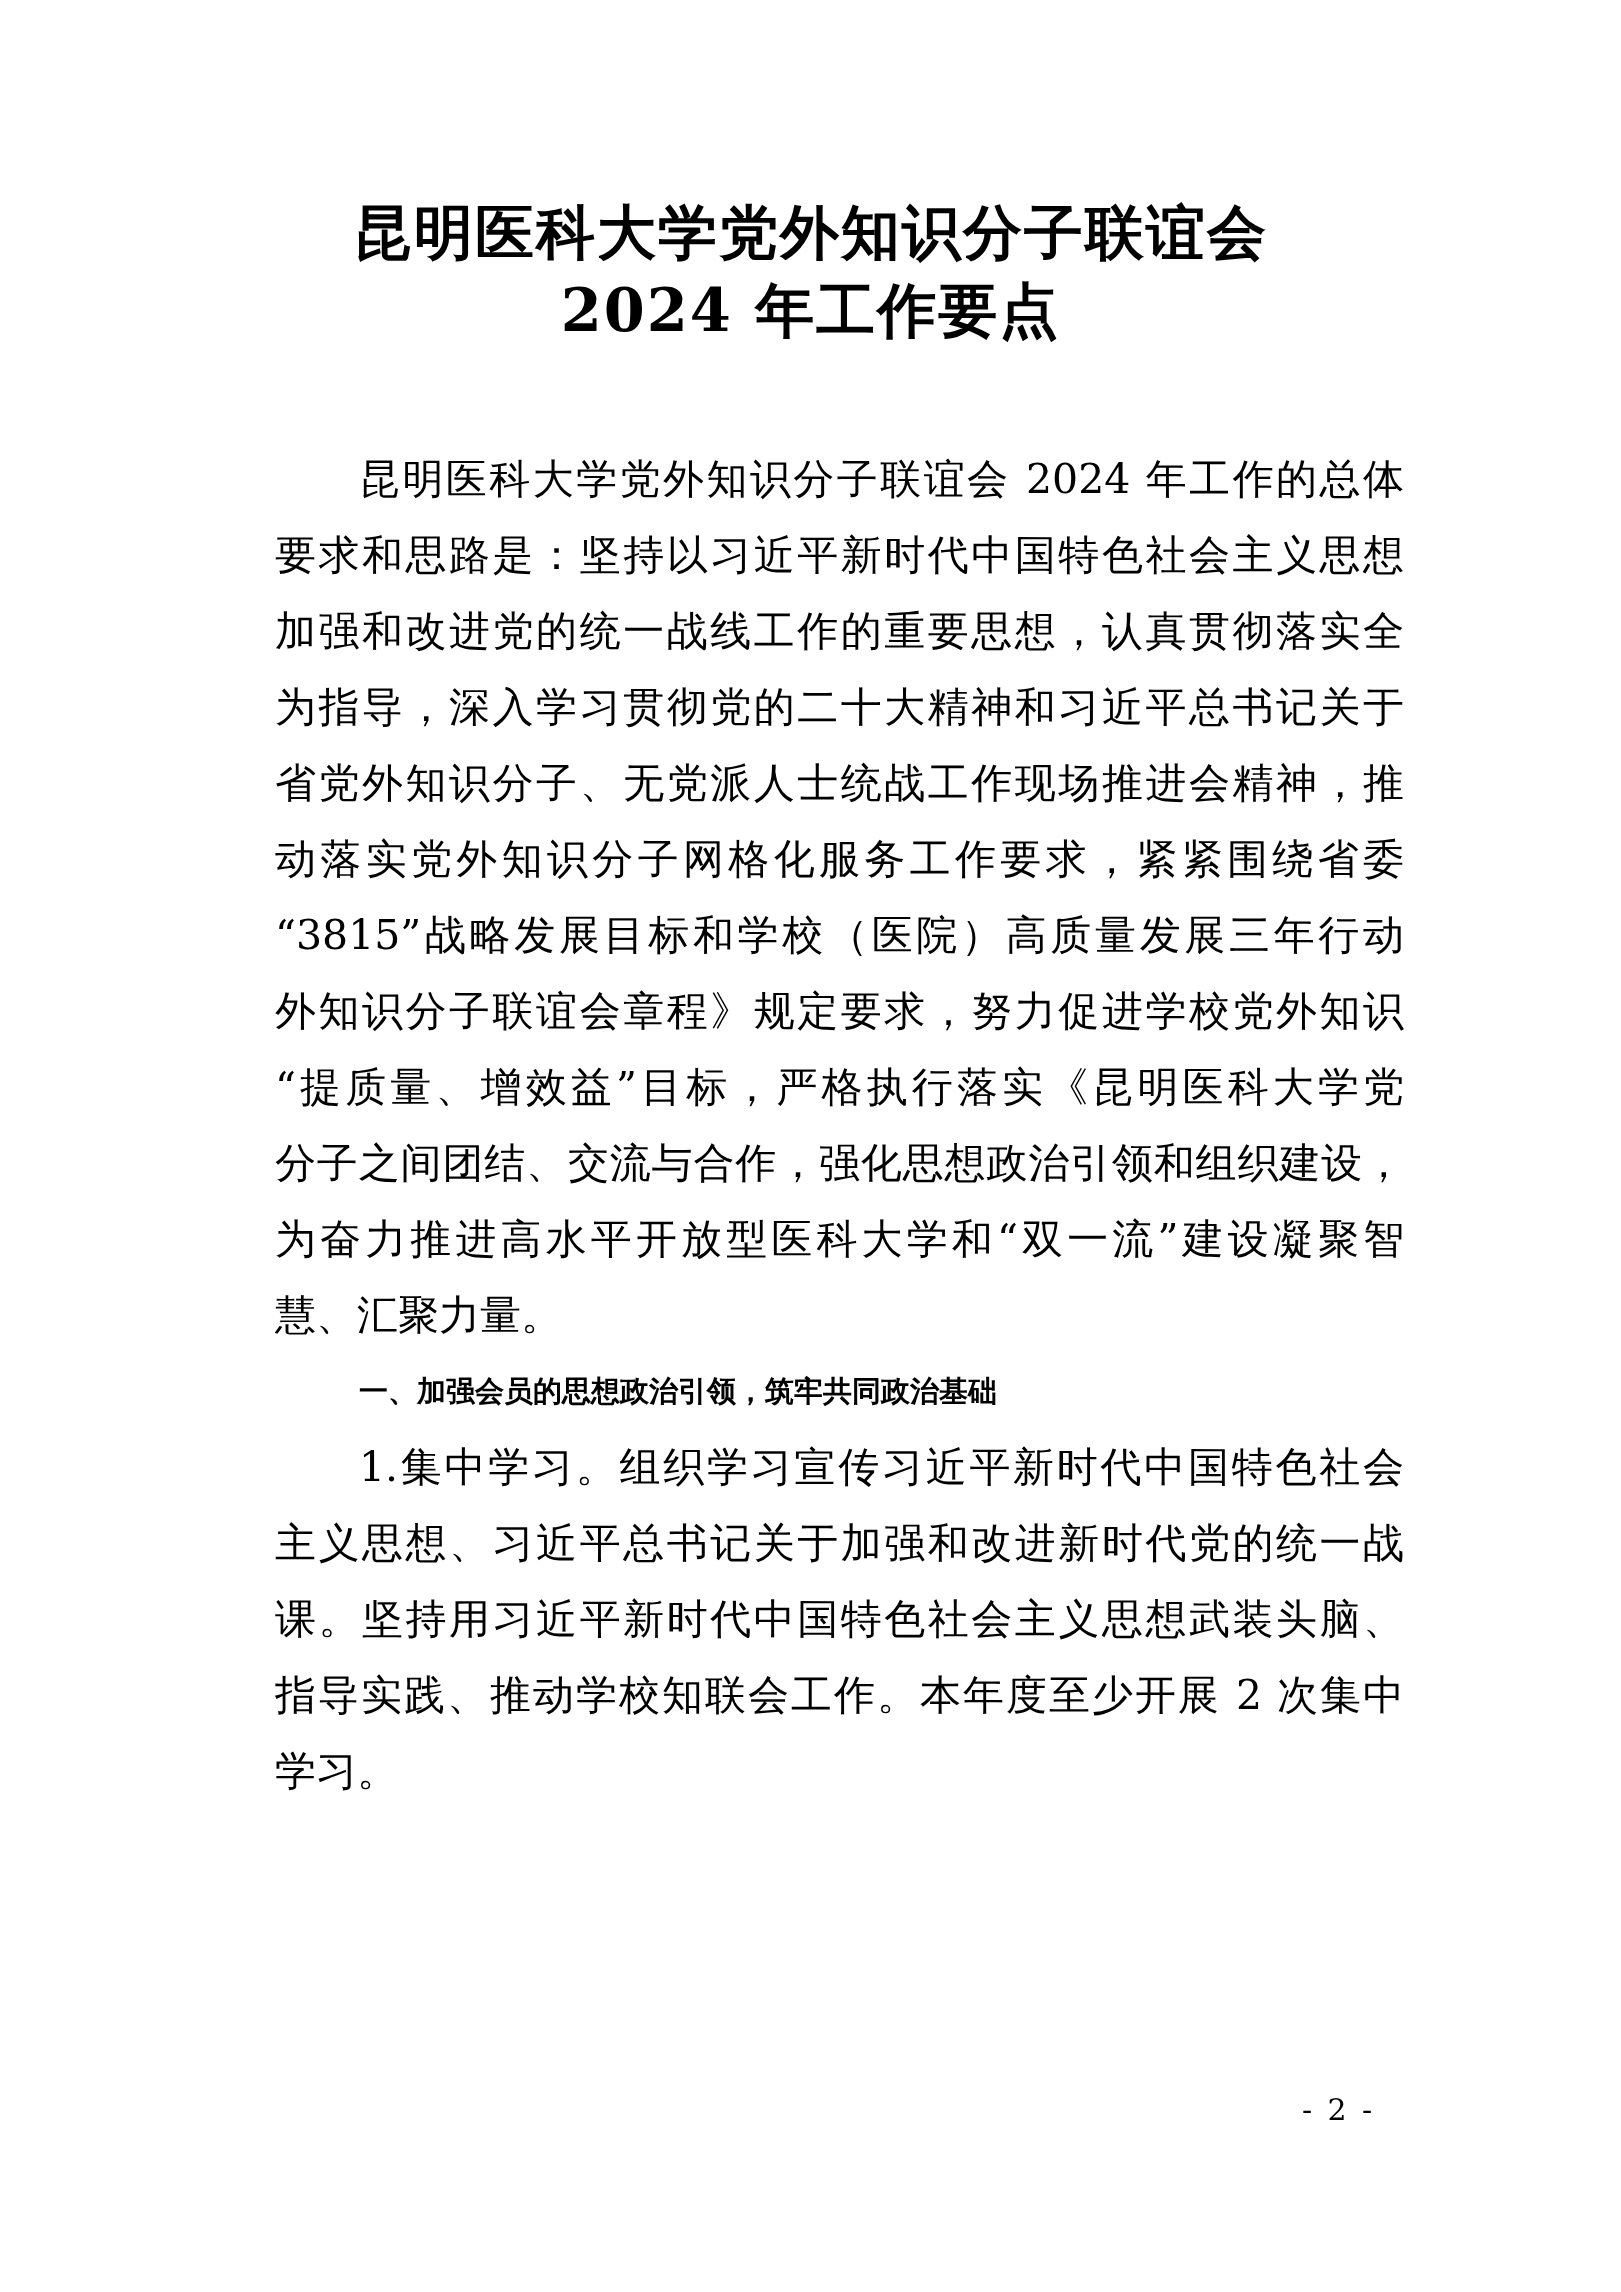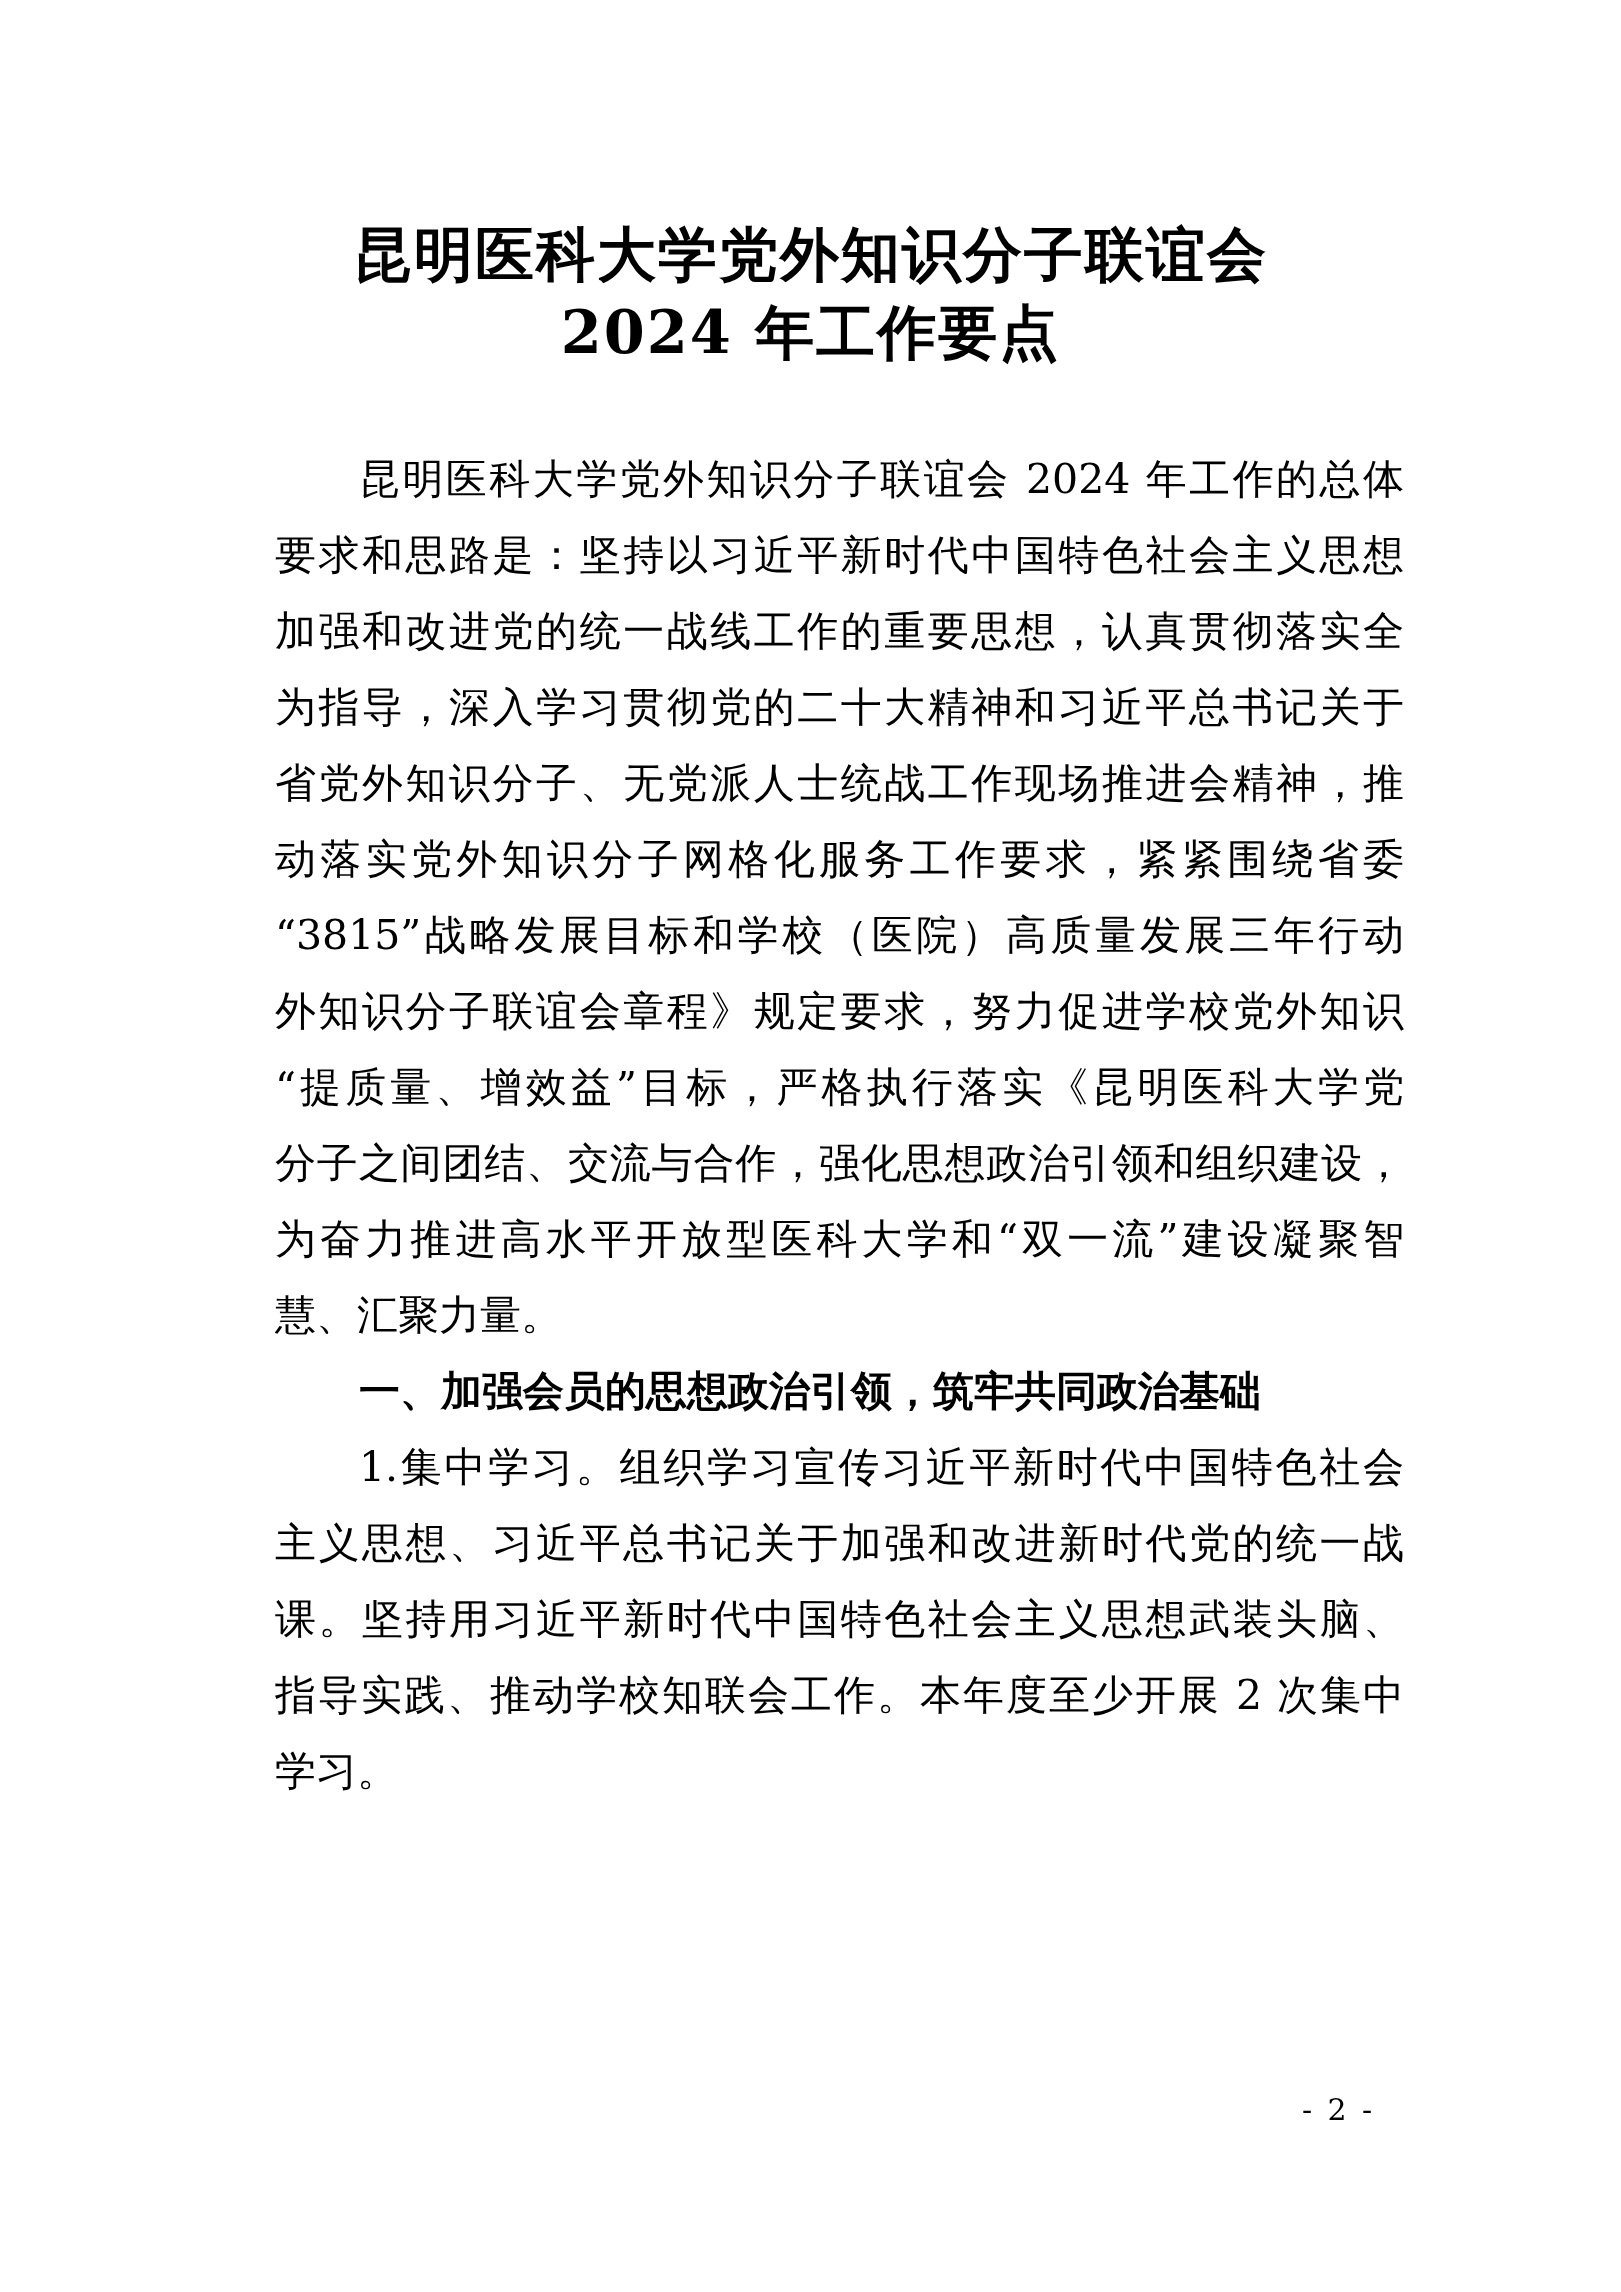--- a/index.html
+++ b/index.html
@@ -19,21 +19,20 @@
     position: absolute;
     top: 194px;
     left: 0;
     right: 0;
     text-align: center;
     font-family: "DejaVu Serif", "Liberation Serif", serif;
     font-weight: 700;
     font-size: 59px;
     line-height: 78px;
     letter-spacing: 2px;
-    margin-top: 22px;
   }
   .doc-body {
     position: absolute;
     top: 441px;
     left: 247px;
     width: 1129px;
     font-family: "DejaVu Serif", "Liberation Serif", serif;
     font-size: 41px;
     margin-left: 28px;
   }
@@ -47,21 +46,21 @@
   }
   .bline.first {
     text-indent: 84px;
   }
   .bline.lastline {
     text-align-last: left;
   }
   .bline.heading {
     font-family: "DejaVu Sans", "Liberation Sans", sans-serif;
     font-weight: 700;
-    font-size: 41px;
+    font-size: 29px;
     text-indent: 84px;
     text-align-last: left;
   }
   .page-number {
     position: absolute;
     top: 2090px;
     right: 246px;
     font-family: "DejaVu Serif", "Liberation Serif", serif;
     font-size: 30px;
     line-height: 39px;

